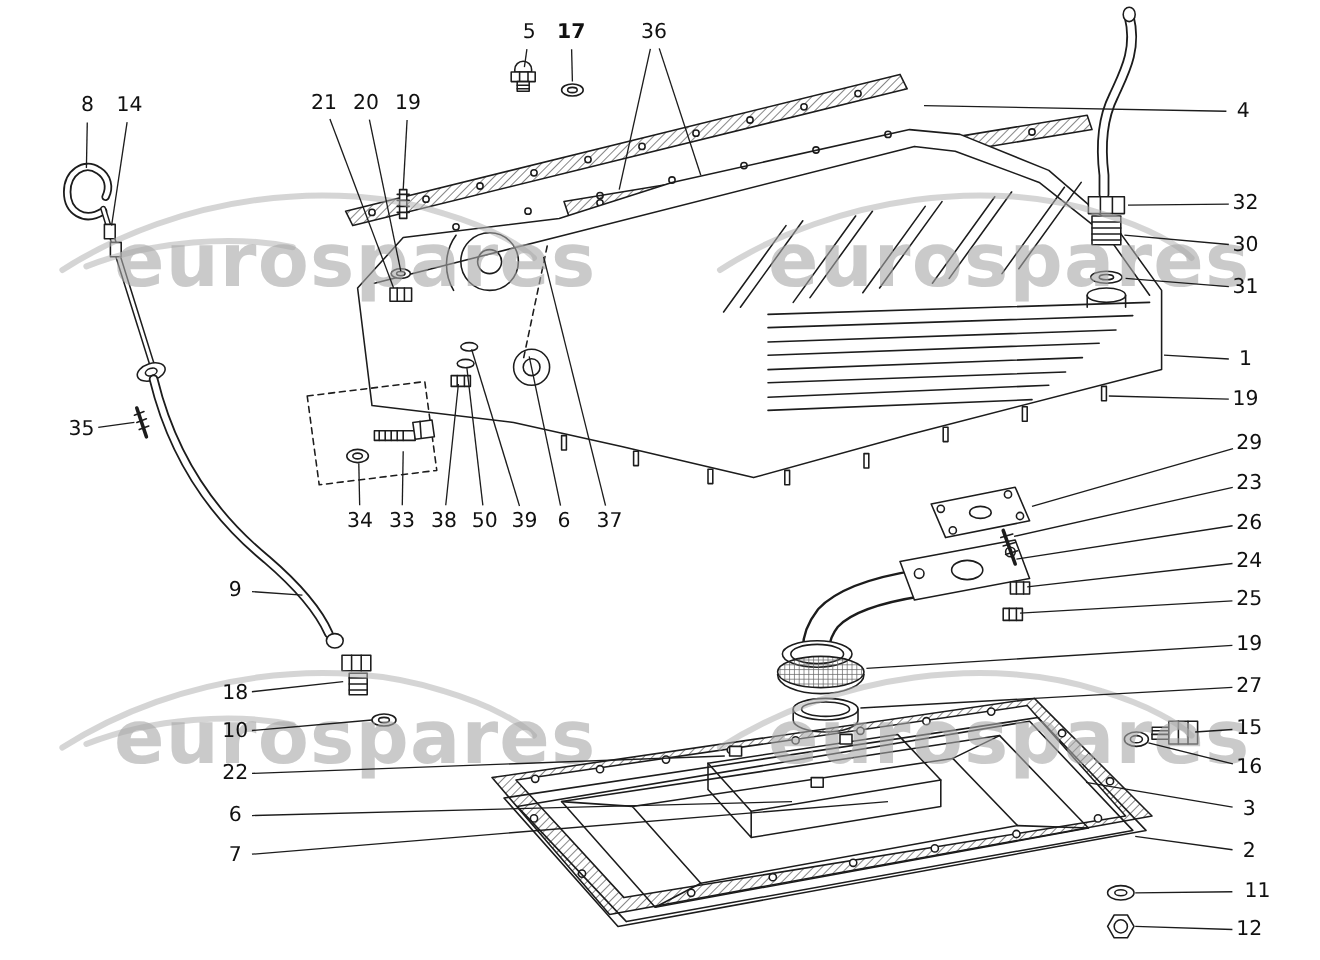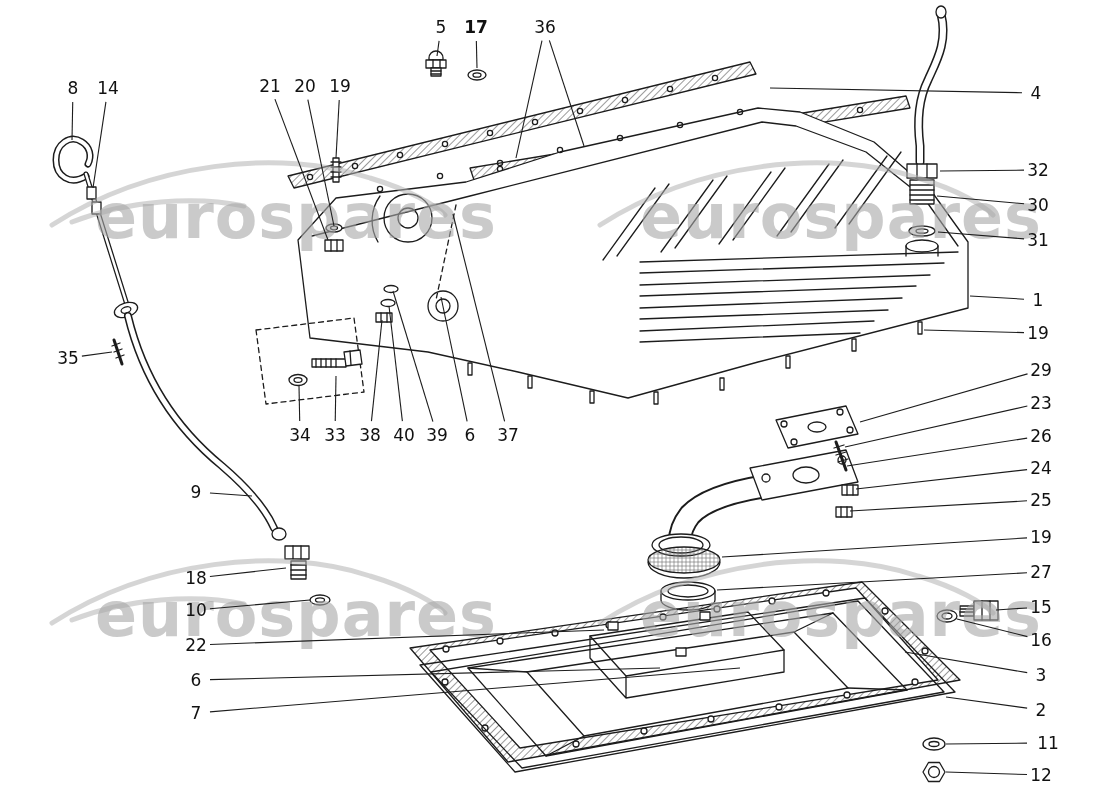--- a/index.html
+++ b/index.html
@@ -352,21 +352,21 @@
       <div class="part-label" style="left: 1041px; top: 607px;">15</div>
       <div class="part-label" style="left: 1041px; top: 640px;">16</div>
       <div class="part-label" style="left: 1041px; top: 675px;">3</div>
       <div class="part-label" style="left: 1041px; top: 710px;">2</div>
       <div class="part-label" style="left: 1048px; top: 743px;">11</div>
       <div class="part-label" style="left: 1041px; top: 775px;">12</div>
       <div class="part-label" style="left: 68px; top: 358px;">35</div>
       <div class="part-label" style="left: 300px; top: 435px;">34</div>
       <div class="part-label" style="left: 335px; top: 435px;">33</div>
       <div class="part-label" style="left: 370px; top: 435px;">38</div>
-      <div class="part-label" style="left: 404px; top: 435px;">40</div>
+      <div class="part-label" style="left: 404px; top: 435px;">50</div>
       <div class="part-label" style="left: 437px; top: 435px;">39</div>
       <div class="part-label" style="left: 470px; top: 435px;">6</div>
       <div class="part-label" style="left: 508px; top: 435px;">37</div>
       <div class="part-label" style="left: 196px; top: 492px;">9</div>
       <div class="part-label" style="left: 196px; top: 578px;">18</div>
       <div class="part-label" style="left: 196px; top: 610px;">10</div>
       <div class="part-label" style="left: 196px; top: 645px;">22</div>
       <div class="part-label" style="left: 196px; top: 680px;">6</div>
       <div class="part-label" style="left: 196px; top: 713px;">7</div>
     </div>

